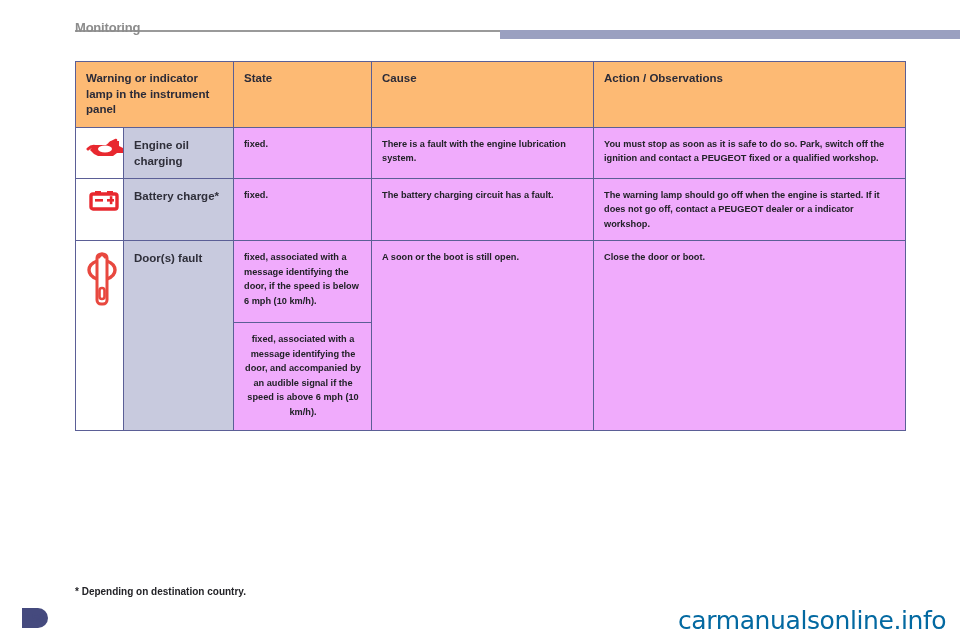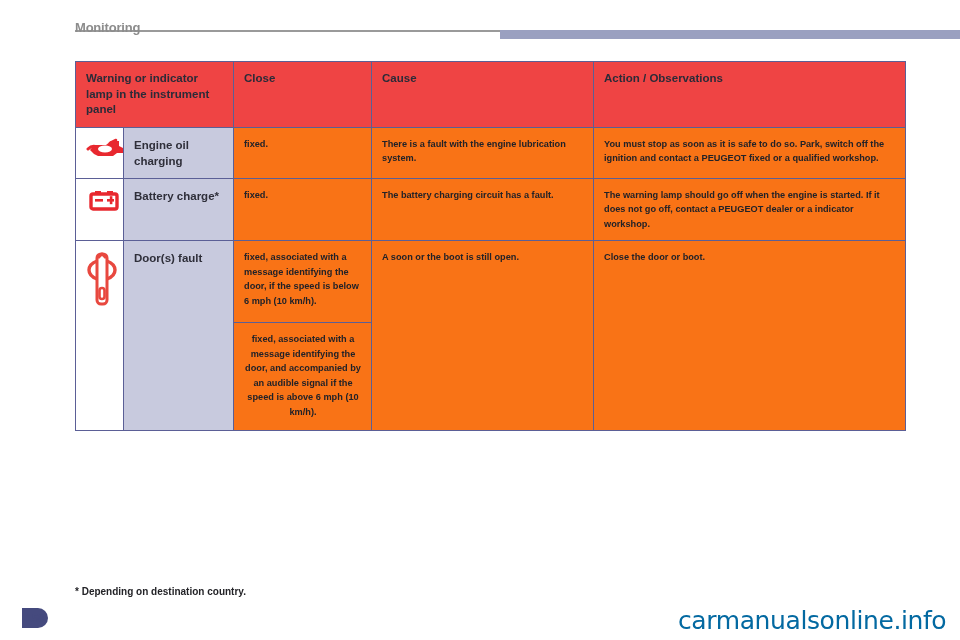--- a/index.html
+++ b/index.html
@@ -59,21 +59,21 @@
     border-collapse: collapse;
     table-layout: fixed;
   }
   #warning-table td, #warning-table th {
     border: 1px solid #5b5f96;
     vertical-align: top;
     padding: 9px 9px 9px 10px;
     box-sizing: border-box;
   }
   thead th {
-    background: #ef4444;
+    background: #fdba74;
     color: #2b2b38;
     font-size: 11.5px;
     font-weight: bold;
     text-align: left;
     line-height: 1.35;
     height: 44px;
   }
   .col-icon   { width: 48px; }
   .col-lamp   { width: 110px; }
   .col-state  { width: 138px; }
@@ -86,21 +86,21 @@
     padding: 10px 2px;
   }
   td.lamp-cell {
     background: #c8cade;
     font-size: 11.5px;
     font-weight: bold;
     color: #2f2f3a;
     line-height: 1.4;
   }
   td.body-cell {
-    background: #f97316;
+    background: #f0abfc;
     font-size: 9.2px;
     font-weight: bold;
     color: #222228;
     line-height: 1.58;
     filter: blur(0.62px);
   }
 
   .icon-svg { display: block; margin: 0 auto; }
 
   
@@ -156,21 +156,21 @@
   <colgroup>
     <col class="col-icon">
       <col class="col-lamp">
       <col class="col-state">
     <col class="col-cause">
       <col class="col-action">
   </colgroup>
   <thead>
     <tr>
       <th colspan="2">Warning or indicator lamp in the instrument panel</th>
-      <th>Close</th>
+      <th>State</th>
       <th>Cause</th>
       <th>Action / Observations</th>
     </tr>
   </thead>
   <tbody>
 
     <tr>
       <td class="icon-cell">
         <svg class="icon-svg" width="40" height="26" viewBox="0 0 40 26">
           <path d="M4 13 L8 8 L20 8 L25 4 L33 4 L33 9 L37 11 L37 16 L31 16 L27 19 L12 19 L8 17 Z" fill="#e8282f"></path>

